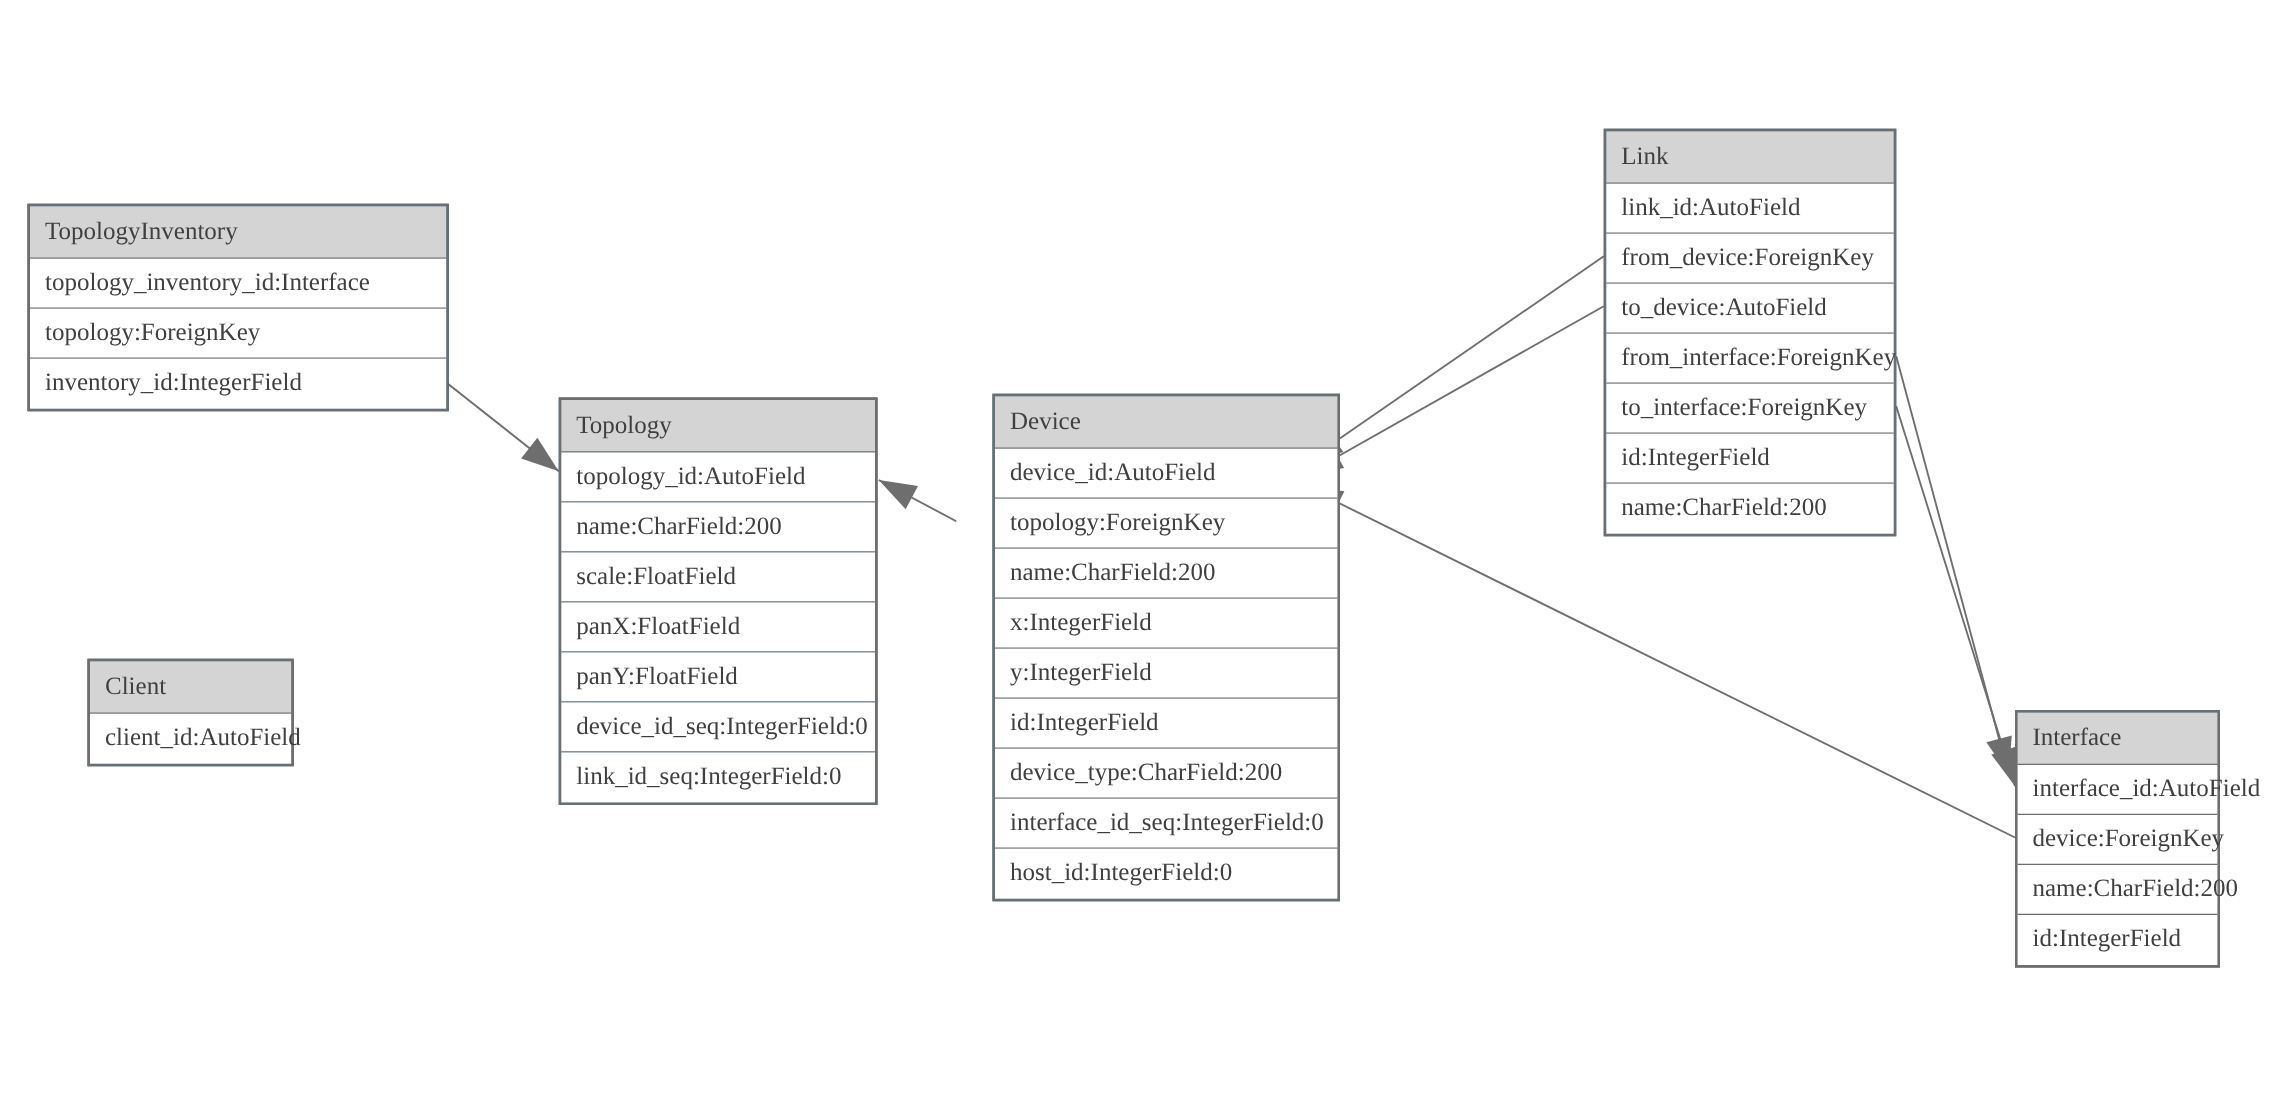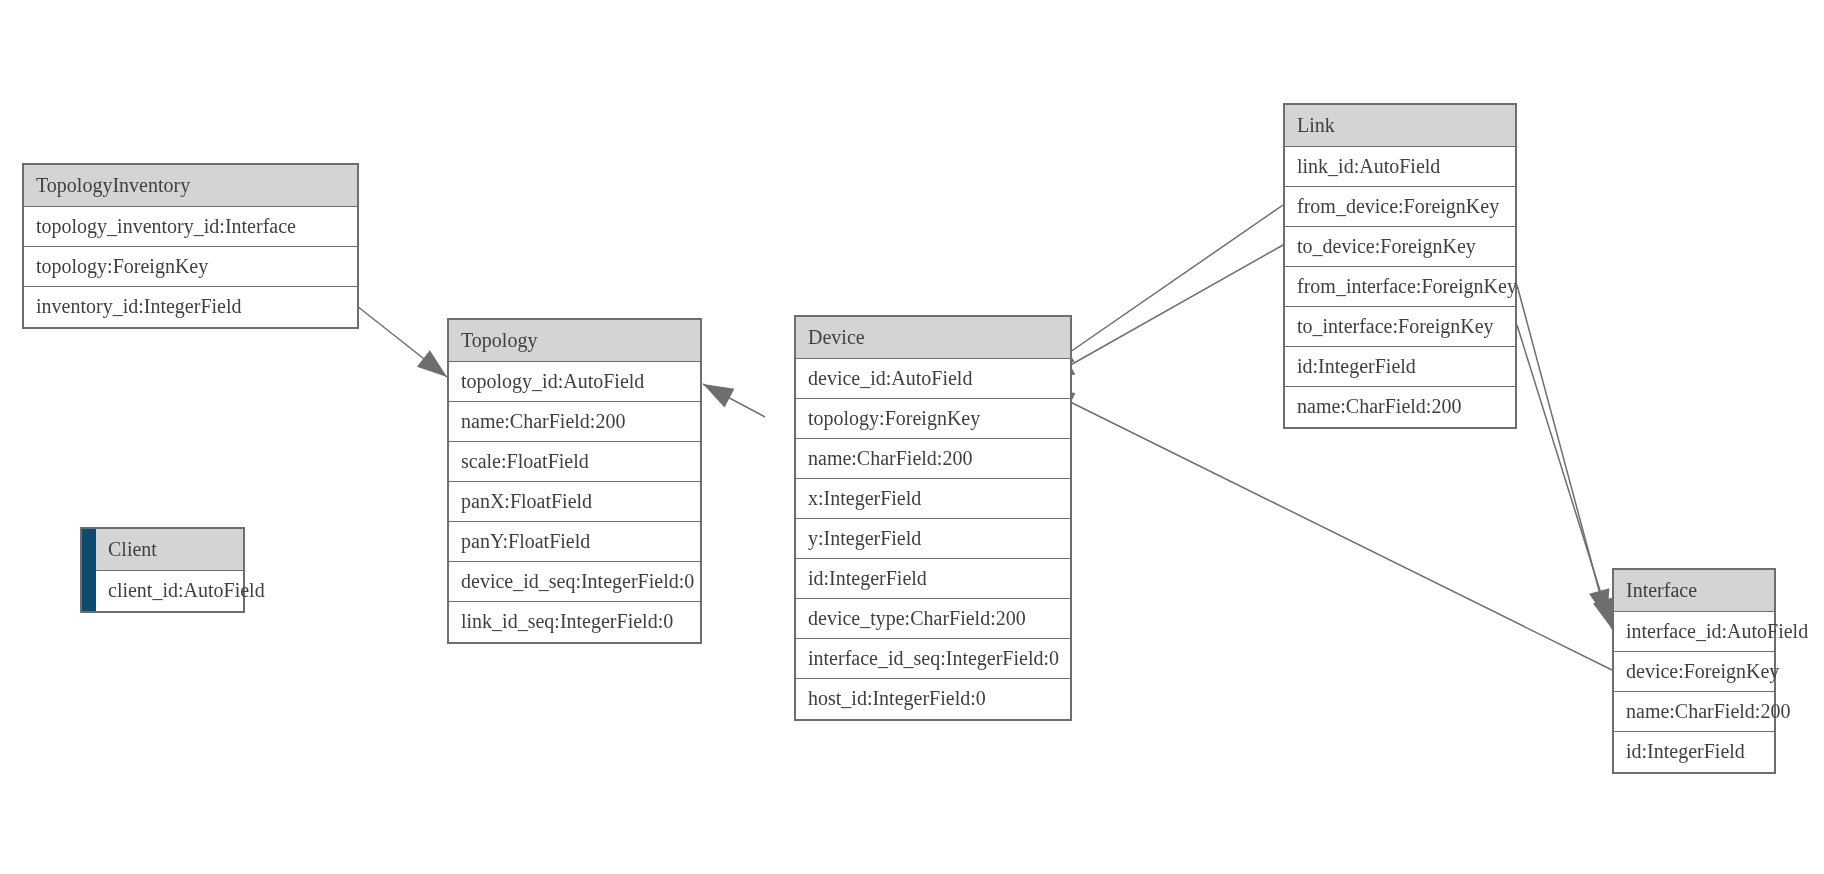--- a/index.html
+++ b/index.html
@@ -85,41 +85,41 @@
     <div class="entity" style="left: 447px; top: 318px; width: 255px;">
       <div class="hdr">Topology</div>
       <div class="row">topology_id:AutoField</div>
       <div class="row">name:CharField:200</div>
       <div class="row">scale:FloatField</div>
       <div class="row">panX:FloatField</div>
       <div class="row">panY:FloatField</div>
       <div class="row">device_id_seq:IntegerField:0</div>
       <div class="row">link_id_seq:IntegerField:0</div>
     </div>
-    <div class="entity" style="left: 80px; top: 527px; width: 165px; padding-left: 14px;">
+    <div class="entity" style="left: 70px; top: 527px; width: 165px;">
       <div class="hdr">Client</div>
       <div class="row">client_id:AutoField</div>
     </div>
     <div class="entity" style="left: 794px; top: 315px; width: 278px;">
       <div class="hdr">Device</div>
       <div class="row">device_id:AutoField</div>
       <div class="row">topology:ForeignKey</div>
       <div class="row">name:CharField:200</div>
       <div class="row">x:IntegerField</div>
       <div class="row">y:IntegerField</div>
       <div class="row">id:IntegerField</div>
       <div class="row">device_type:CharField:200</div>
       <div class="row">interface_id_seq:IntegerField:0</div>
       <div class="row">host_id:IntegerField:0</div>
     </div>
     <div class="entity" style="left: 1283px; top: 103px; width: 234px;">
       <div class="hdr">Link</div>
       <div class="row">link_id:AutoField</div>
       <div class="row">from_device:ForeignKey</div>
-      <div class="row">to_device:ForeignKey</div>
+      <div class="row">to_device:AutoField</div>
       <div class="row">from_interface:ForeignKey</div>
       <div class="row">to_interface:ForeignKey</div>
       <div class="row">id:IntegerField</div>
       <div class="row">name:CharField:200</div>
     </div>
     <div class="entity" style="left: 1612px; top: 568px; width: 164px;">
       <div class="hdr">Interface</div>
       <div class="row">interface_id:AutoField</div>
       <div class="row">device:ForeignKey</div>
       <div class="row">name:CharField:200</div>

